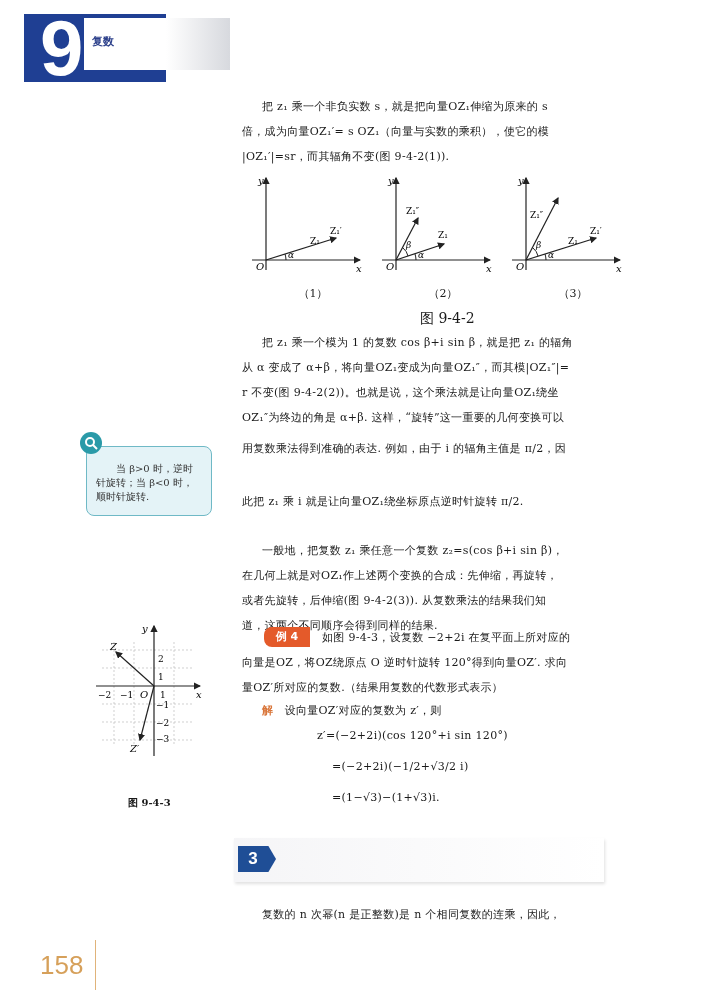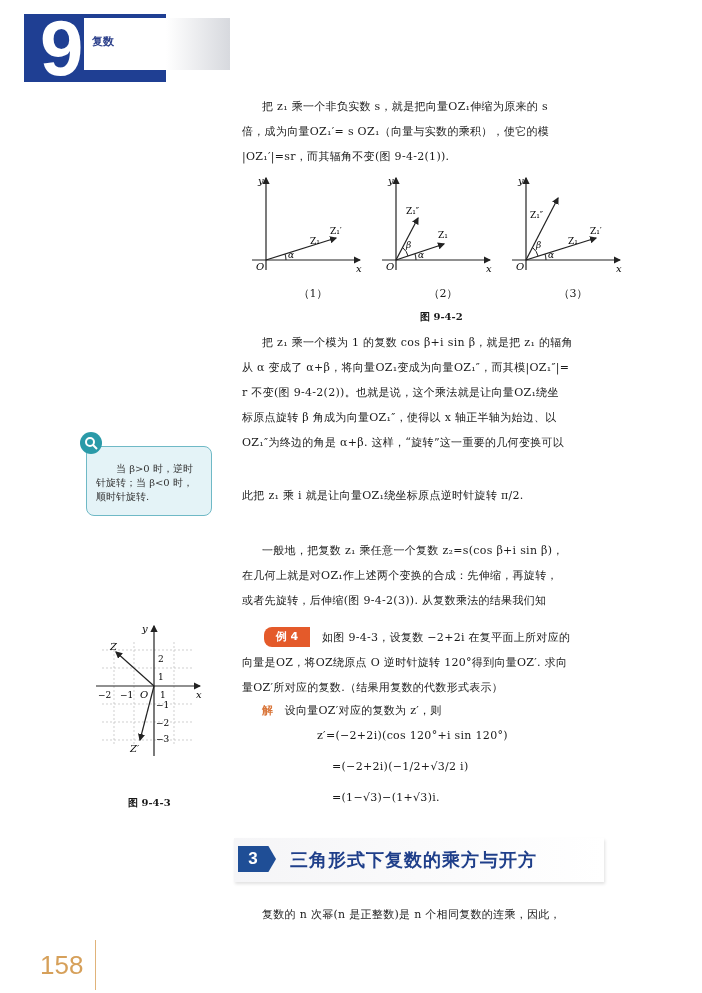--- a/index.html
+++ b/index.html
@@ -16,21 +16,21 @@
 
   
   .para { position: absolute; left: 262px; width: 400px; font-size: 11px; line-height: 25px; letter-spacing: 0.3px; }
   .para .ln { display: block; white-space: nowrap; }
 
   
   .fig-row { position: absolute; left: 248px; top: 174px; width: 400px; height: 130px; }
   .fig { position: absolute; top: 0; width: 130px; height: 100px; }
   .fig svg { width: 130px; height: 100px; }
   .fig-label { position: absolute; top: 112px; width: 130px; text-align: center; font-size: 11px; }
-  .fig-caption { position: absolute; left: 420px; top: 310px; font-size: 10px; font-weight: bold; }
+  .fig-caption { position: absolute; left: 420px; top: 310px; font-size: 14px; font-weight: normal; }
 
   
   .note-box { position: absolute; left: 86px; top: 446px; width: 126px; height: 70px; border: 1.5px solid #6fb9c6; border-radius: 8px; background: #e4f3f7; }
   .note-icon { position: absolute; left: 80px; top: 432px; width: 22px; height: 22px; border-radius: 50%; background: #2a9aa8; }
   .note-text { position: absolute; left: 96px; top: 462px; width: 112px; font-size: 10px; line-height: 14px; color: #333; }
 
   
   .fig2 { position: absolute; left: 92px; top: 622px; width: 116px; height: 140px; }
   .fig2-caption { position: absolute; left: 128px; top: 796px; font-size: 10px; font-weight: bold; }
 
@@ -122,42 +122,43 @@
   <div class="fig-label" style="left:0;">（1）</div>
   <div class="fig-label" style="left:130px;">（2）</div>
   <div class="fig-label" style="left:260px;">（3）</div>
 </div>
 <div class="fig-caption">图 9-4-2</div>
 
 <div class="para" style="top:330px;">
   <span class="ln">把 z₁ 乘一个模为 1 的复数 cos β+i sin β，就是把 z₁ 的辐角</span>
   <span class="ln" style="margin-left:-20px">从 α 变成了 α+β，将向量OZ₁变成为向量OZ₁″，而其模|OZ₁″|=</span>
   <span class="ln" style="margin-left:-20px">r 不变(图 9-4-2(2))。也就是说，这个乘法就是让向量OZ₁绕坐</span>
-  <span class="ln" style="margin-left:-20px">标原点旋转 β 角成为向量OZ₁″，使得以 x 轴正半轴为始边、以</span>
   <span class="ln" style="margin-left:-20px">OZ₁″为终边的角是 α+β. 这样，“旋转”这一重要的几何变换可以</span>
+  <span class="ln" style="margin-left:-20px;margin-top:6px">用复数乘法得到准确的表达. 例如，由于 i 的辐角主值是 π/2，因</span>
   <span class="ln" style="margin-left:-20px;margin-top:28px">此把 z₁ 乘 i 就是让向量OZ₁绕坐标原点逆时针旋转 π/2.</span>
 </div>
 
 <div class="note-box"></div>
 <div class="note-icon">
   <svg viewBox="0 0 22 22" width="22" height="22">
       <circle cx="10" cy="10" r="4" fill="none" stroke="#fff" stroke-width="2"></circle>
       <line x1="13" y1="13" x2="17" y2="17" stroke="#fff" stroke-width="2"></line>
     </svg>
 </div>
 <div class="note-text">
   <div style="padding-left:20px">当 β&gt;0 时，逆时</div>
   <div>针旋转；当 β&lt;0 时，</div>
   <div>顺时针旋转.</div>
 </div>
 
 <div class="para" style="top:538px;">
   <span class="ln">一般地，把复数 z₁ 乘任意一个复数 z₂=s(cos β+i sin β)，</span>
   <span class="ln" style="margin-left:-20px">在几何上就是对OZ₁作上述两个变换的合成：先伸缩，再旋转，</span>
   <span class="ln" style="margin-left:-20px">或者先旋转，后伸缩(图 9-4-2(3)). 从复数乘法的结果我们知</span>
+  <span class="ln" style="margin-left:-20px">道，这两个不同顺序会得到同样的结果.</span>
 </div>
 
 <div class="example-tag">例 4</div>
 <div class="para" style="top:625px;">
   <span class="ln" style="padding-left:60px">如图 9-4-3，设复数 −2+2i 在复平面上所对应的</span>
   <span class="ln" style="margin-left:-20px">向量是OZ，将OZ绕原点 O 逆时针旋转 120°得到向量OZ′. 求向</span>
   <span class="ln" style="margin-left:-20px">量OZ′所对应的复数.（结果用复数的代数形式表示）</span>
 </div>
 <div class="para" style="top:698px;">
   <span class="ln"><span class="solve-label">解</span> <span>设向量OZ′对应的复数为 z′，则</span></span>
@@ -201,21 +202,20 @@
       <text x="64" y="104" font-size="9">−2</text>
       <text x="64" y="120" font-size="9">−3</text>
   </svg>
 </div>
 <div class="fig2-caption">图 9-4-3</div>
 
 <div class="section-header">
   <div class="section-box"></div>
   <div class="section-num-bg"></div>
   <div class="section-num">3</div>
-  <div class="section-title">三角形式下复数的乘方与开方</div>
 </div>
 
 <div class="para" style="top:902px;">
   <span class="ln">复数的 n 次幂(n 是正整数)是 n 个相同复数的连乘，因此，</span>
 </div>
 
 <div class="page-number">158</div>
 <div class="page-rule"></div>
 
 </body></html>

